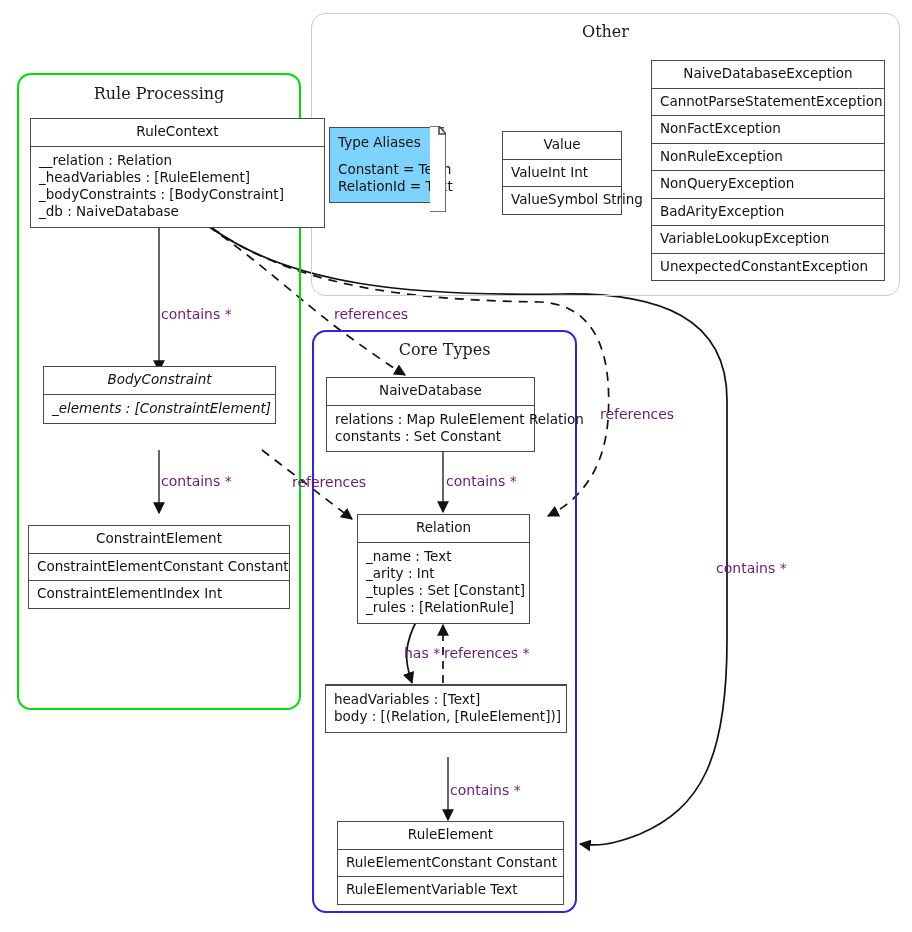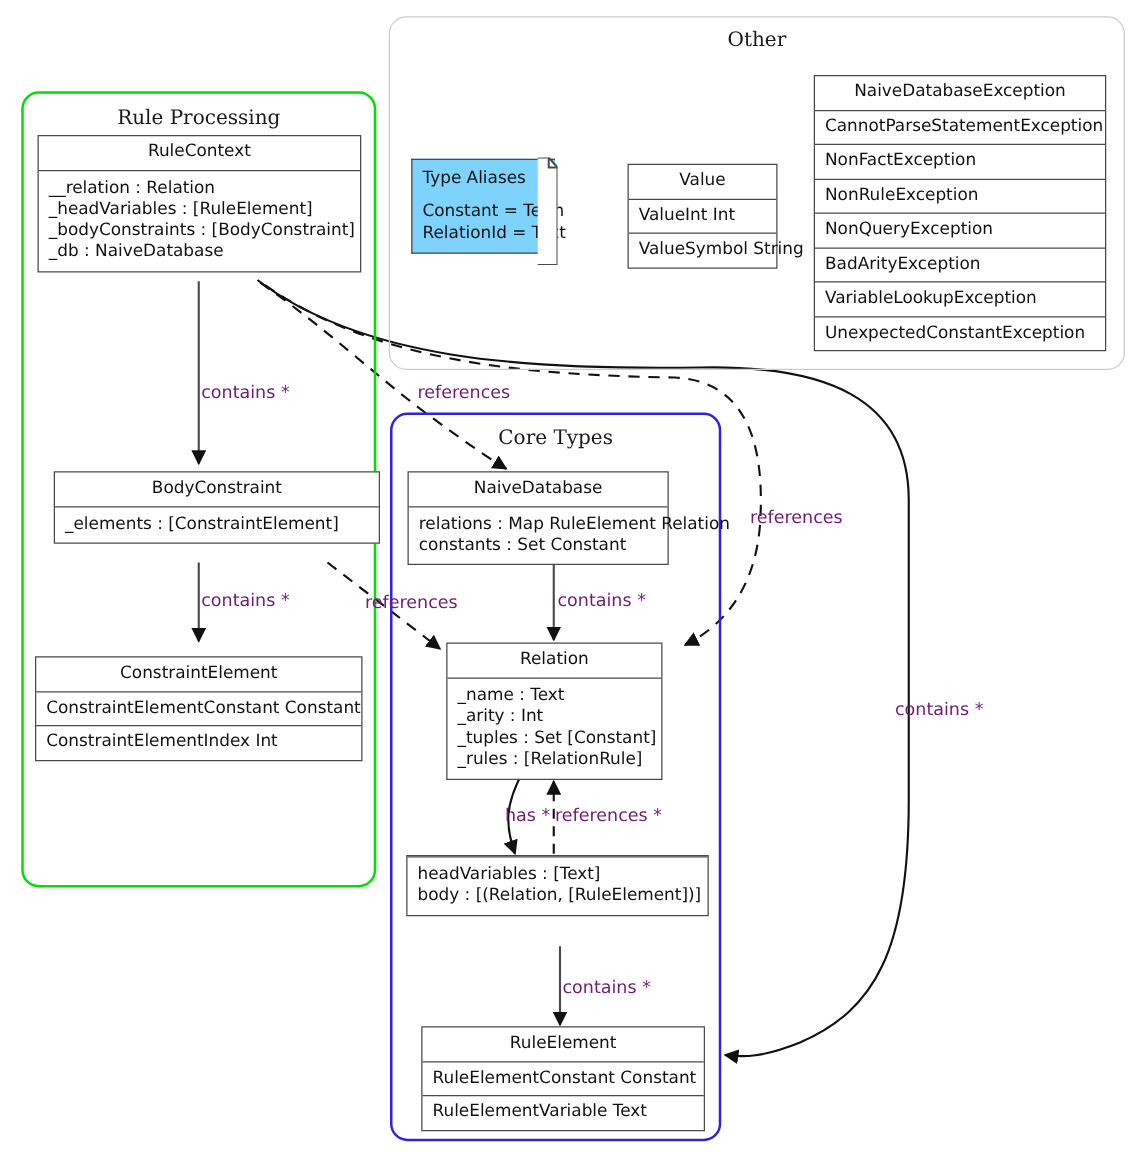--- a/index.html
+++ b/index.html
@@ -188,32 +188,32 @@
   </div>
 
   <div class="package" id="pkg-other">
     <div class="pkg-title">Other</div>
   </div>
 
   <div class="package" id="pkg-core-types">
     <div class="pkg-title">Core Types</div>
   </div>
 
-  <div class="cls" id="cls-rule-context" style="left:30px; top:108px; width:259px;">
+  <div class="cls" id="cls-rule-context" style="left:30px; top:118px; width:295px;">
     <div class="cls-name">RuleContext</div>
     <div class="divider"></div>
     <div class="cls-attrs">
       <div class="attr">__relation : Relation</div>
       <div class="attr">_headVariables : [RuleElement]</div>
       <div class="attr">_bodyConstraints : [BodyConstraint]</div>
       <div class="attr">_db : NaiveDatabase</div>
     </div>
   </div>
 
-  <div class="cls" id="cls-body-constraint" style="left:43px; top:377px; width:261px;">
+  <div class="cls" id="cls-body-constraint" style="left:43px; top:366px; width:233px;font-style:italic;">
     <div class="cls-name">BodyConstraint</div>
     <div class="divider"></div>
     <div class="cls-attrs">
       <div class="attr">_elements : [ConstraintElement]</div>
     </div>
   </div>
 
   <div class="cls" id="cls-constraint-element" style="left:28px; top:525px; width:262px;">
     <div class="cls-name">ConstraintElement</div>
     <div class="divider"></div>

